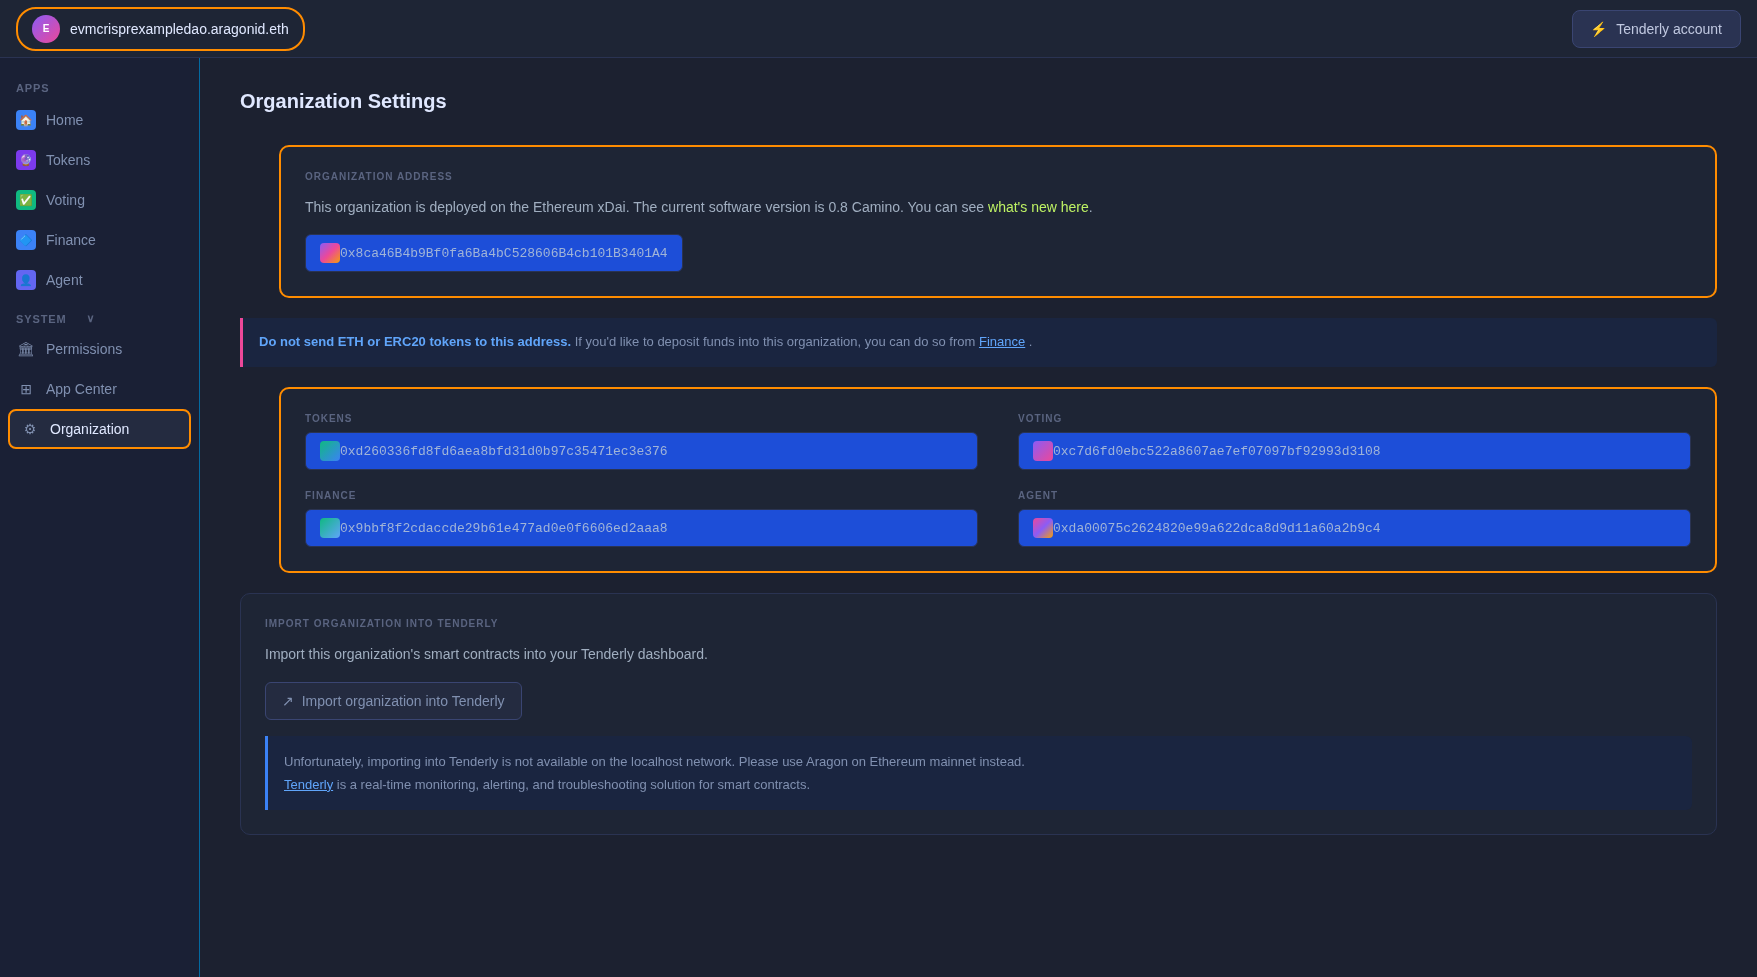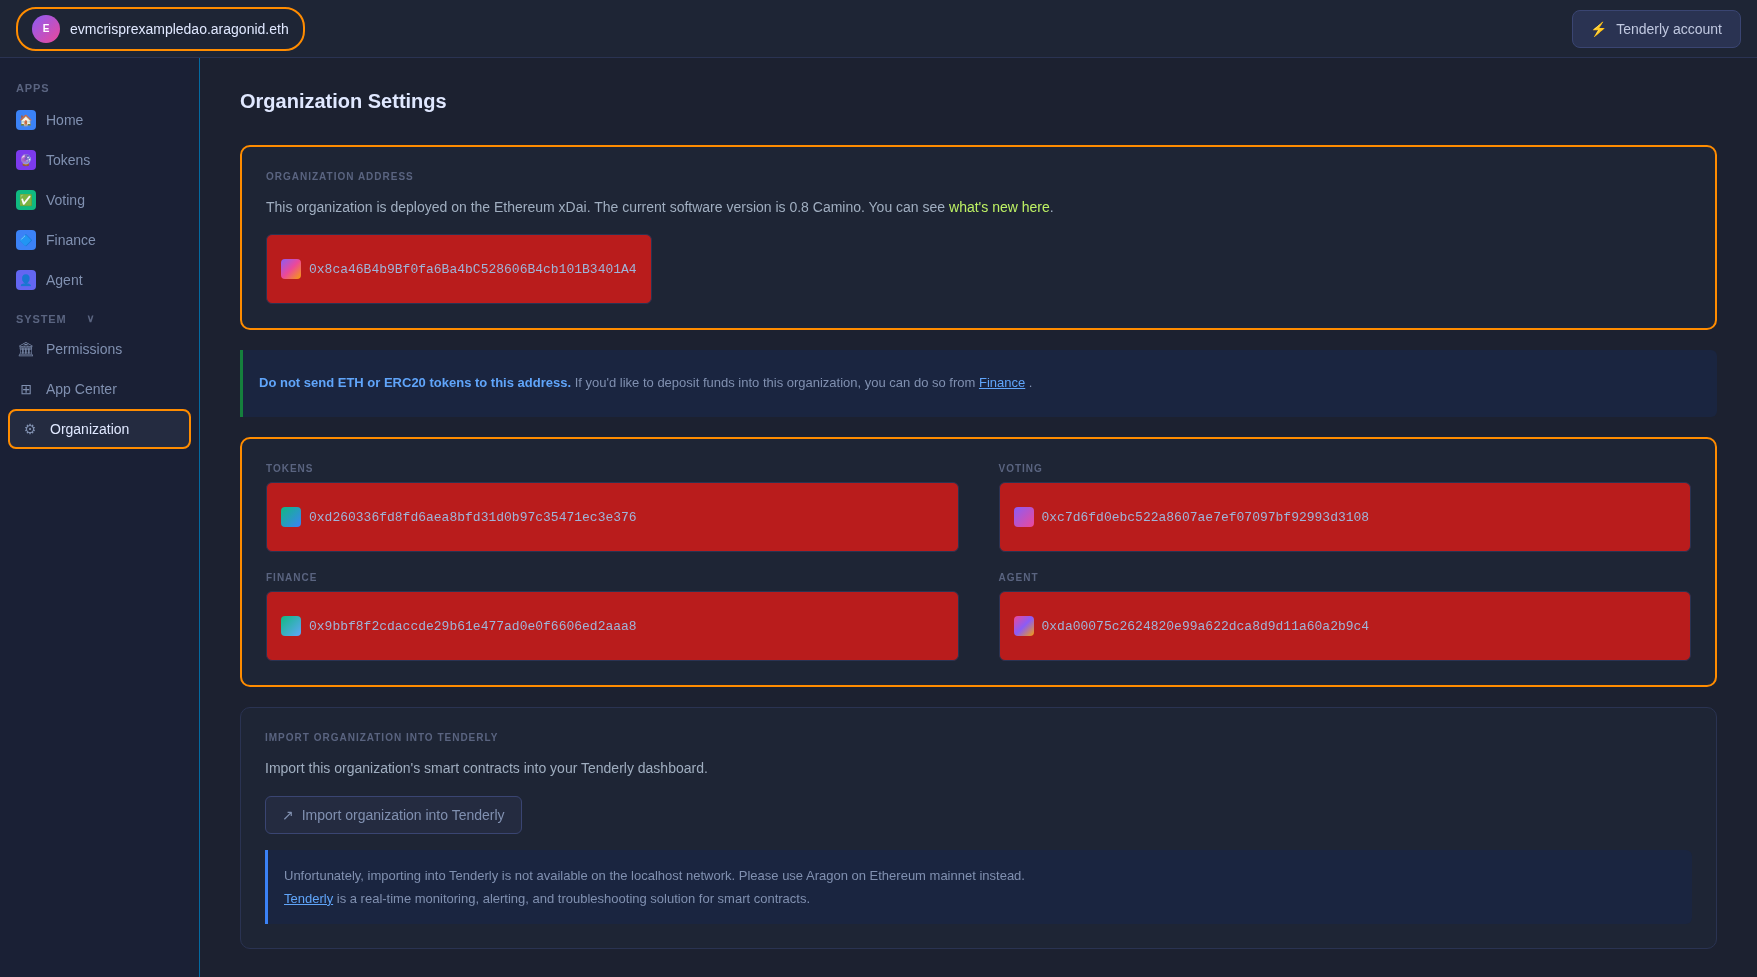--- a/index.html
+++ b/index.html
@@ -159,20 +159,21 @@
     
     .card {
       background: #1e2535;
       border: 1px solid #2a3352;
       border-radius: 10px;
       padding: 24px;
       margin-bottom: 20px;
     }
     .card.highlighted {
       border: 2px solid #ff8c00;
+      margin-left: 39px;
     }
 
     .card-section-label {
       font-size: 10px;
       color: #5a6480;
       text-transform: uppercase;
       letter-spacing: 0.1em;
       font-weight: 600;
       margin-bottom: 14px;
     }
@@ -184,43 +185,43 @@
       line-height: 1.6;
     }
     .org-deploy-text a, .link {
       color: #bef264;
       text-decoration: none;
     }
 
     .address-chip {
       display: inline-flex;
       align-items: center;
-      gap: 8px;
-      background: #b91c1c;
+      gap: 0;
+      background: #1d4ed8;
       border: 1px solid #2a3352;
       border-radius: 6px;
-      padding: 24px 14px;
+      padding: 8px 14px;
       font-family: 'Courier New', monospace;
       font-size: 13px;
       color: #a0b4d8;
     }
     .address-chip .chip-icon {
       width: 20px;
       height: 20px;
       border-radius: 4px;
       background: linear-gradient(135deg, #8b5cf6, #ec4899, #f59e0b);
       flex-shrink: 0;
     }
 
     
     .warning-box {
-      border-left: 3px solid #15803d;
+      border-left: 3px solid #ec4899;
       background: #1a2540;
       border-radius: 0 6px 6px 0;
-      padding: 23px 16px;
+      padding: 14px 16px;
       margin-bottom: 20px;
       font-size: 13px;
       line-height: 1.6;
       color: #8090b0;
     }
     .warning-box .warning-bold {
       color: #60a5fa;
       font-weight: 600;
     }
     .warning-box .warning-link {

